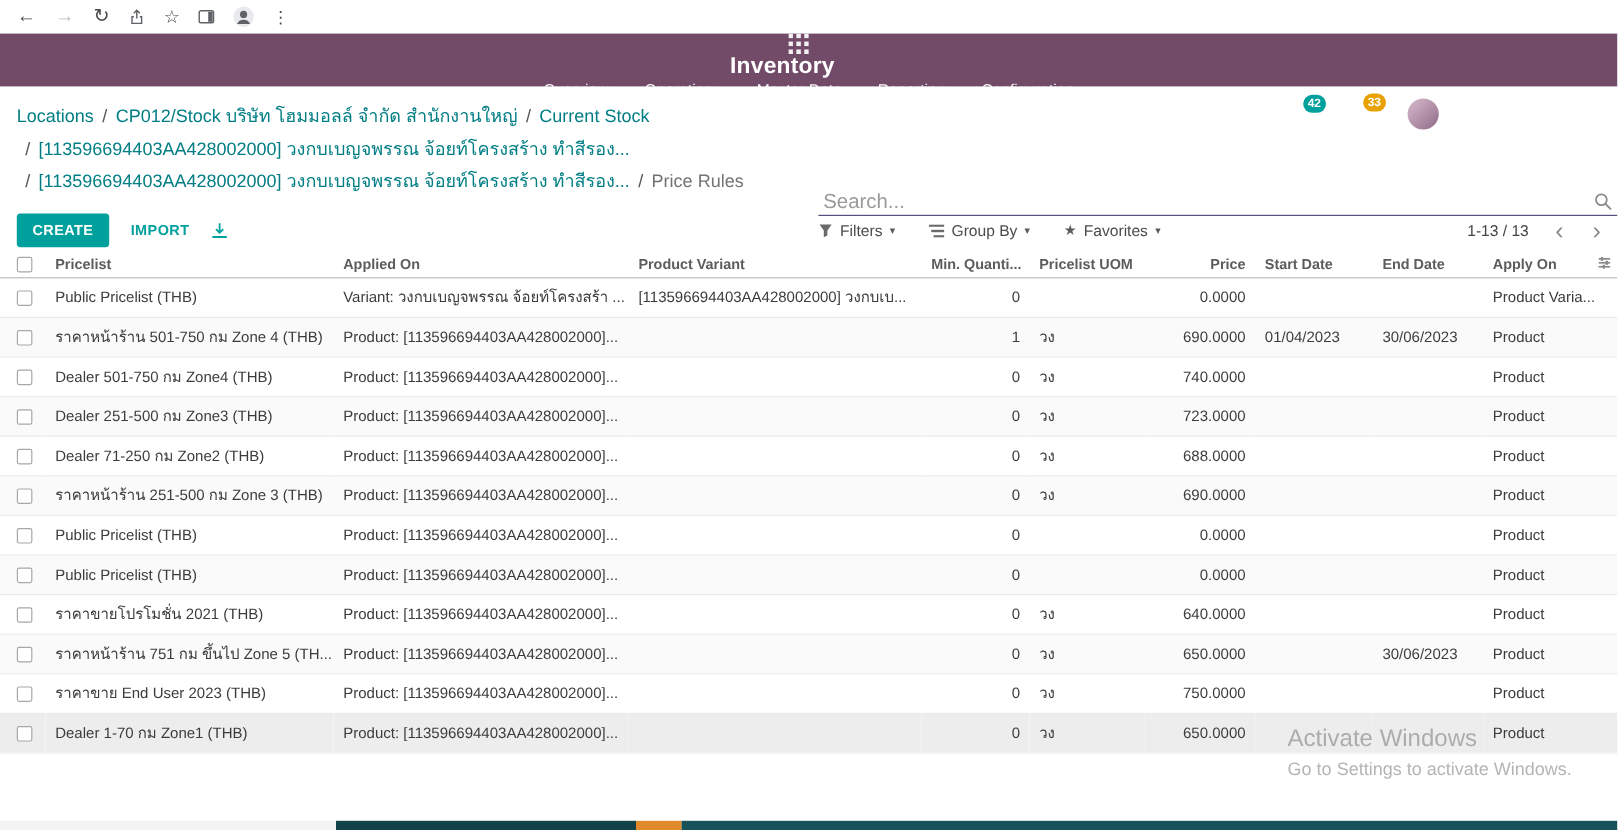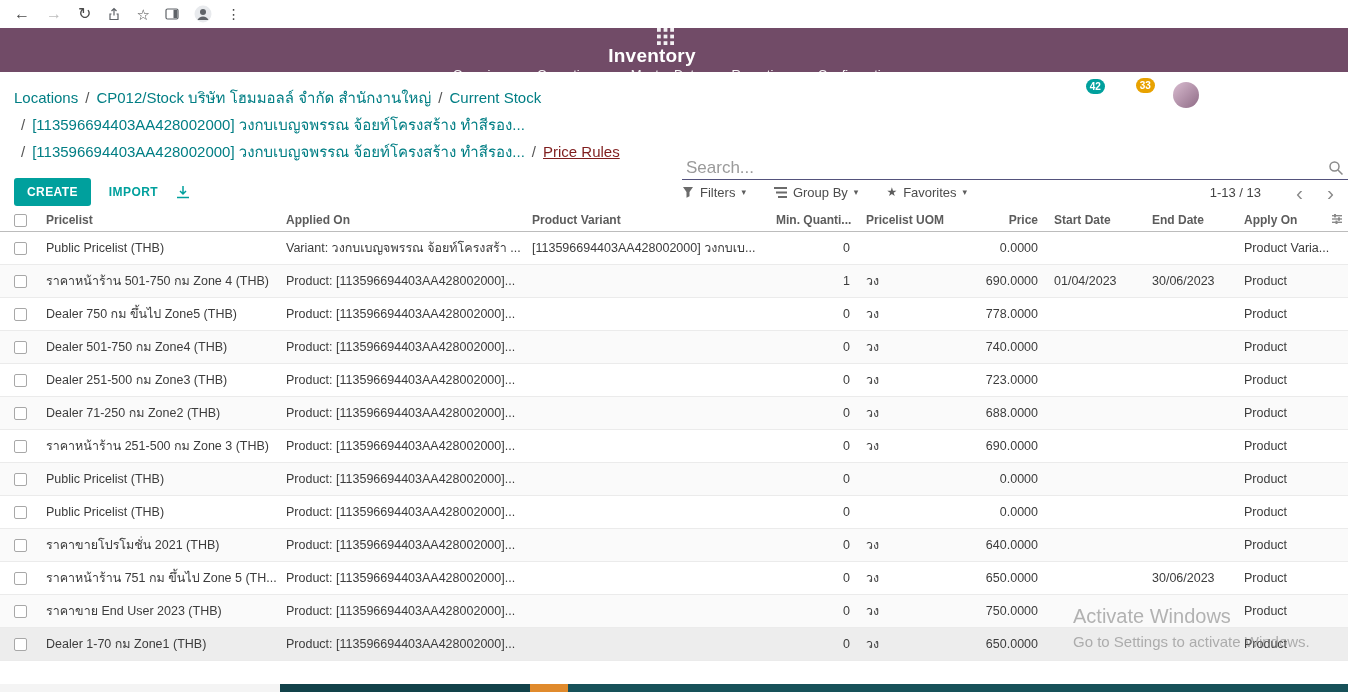--- a/index.html
+++ b/index.html
@@ -30,38 +30,38 @@
   .user-chip { display:flex; align-items:center; gap:8px; font-size:13px; cursor:pointer; white-space:nowrap; }
   .avatar { width:26px; height:26px; border-radius:50%; background:linear-gradient(135deg,#d9bcd0,#8f6b86); flex:0 0 auto; }
   .caret { font-size:9px; opacity:.9; }
 
   
   .content { position:relative; }
   .breadcrumb { padding:12px 0 6px 14px; width:695px; font-size:15px; line-height:27px; }
   .crumb { display:inline-block; }
   .bc-sep { color:#555; margin:0 7px; }
   .bc-link { color:#017E84; cursor:pointer; }
-  .bc-current { color:#7f1d1d;text-decoration:underline; }
+  .bc-current { color:#737373; }
 
   .search-bar { position:absolute; top:84px; right:0; width:666px; height:24px;
                 border-bottom:1px solid #53527C; display:flex; align-items:center; background:#fff; }
   .search-input { flex:1; border:none; outline:none; font-size:17px; color:#555; background:transparent; padding:0 4px; font-family:inherit; }
   .search-input::placeholder { color:#9a9a9a; }
   .magnifier { margin:0 4px; display:flex; cursor:pointer; }
 
   
   .controls { position:relative; height:42px; display:flex; align-items:center; padding:0 14px; }
   .btn-create { background:#00A09D; color:#fff; font-size:12px; font-weight:700; letter-spacing:.4px;
                 padding:7px 13px; border:none; border-radius:3px; cursor:pointer; font-family:inherit; }
   .btn-import { color:#00A09D; font-size:12px; font-weight:700; letter-spacing:.4px; margin-left:18px; cursor:pointer; background:none; border:none; font-family:inherit; }
   .export-btn { margin-left:18px; display:flex; cursor:pointer; background:none; border:none; }
   .view-controls { position:absolute; left:682px; display:flex; gap:28px; align-items:center; font-size:13px; color:#4c4c4c; }
   .vc-item { display:flex; align-items:center; gap:6px; cursor:pointer; white-space:nowrap; }
   .vc-star { font-size:12px; color:#5c5c5c; }
-  .pager { margin-left:auto; display:flex; align-items:center; gap:27px; color:#444; font-size:13px; }
+  .pager { margin-left:auto; display:flex; align-items:center; gap:14px; color:#444; font-size:13px; }
   .pager-chevrons { display:flex; gap:24px; margin-left:8px; }
   .pager-chev { font-size:21px; color:#8a8a8a; line-height:1; cursor:pointer; }
 
   
   table.list { width:1348px; border-collapse:collapse; table-layout:fixed; }
   th { font-size:12px; font-weight:700; color:#5c5c5c; text-align:left; padding:0 8px 4px;
        border-bottom:1px solid #bcbcbc; height:18px; overflow:hidden; white-space:nowrap; vertical-align:bottom; cursor:pointer; }
   th.num, td.num { text-align:right; }
   td { font-size:12.5px; color:#3c3c3c; padding:0 8px; height:33px; border-bottom:1px solid #ebebeb;
        white-space:nowrap; overflow:hidden; cursor:pointer; }
@@ -283,33 +283,20 @@
         <td class="num">1</td>
         <td>วง</td>
         <td class="num">690.0000</td>
         <td>01/04/2023</td>
         <td>30/06/2023</td>
         <td>Product</td>
         <td></td>
       </tr>
           <tr>
         <td class="cb-cell"><span class="cb"></span></td>
-        <td>Dealer 750 กม ขึ้นไป Zone5 (THB)</td>
-        <td>Product: [113596694403AA428002000]...</td>
-        <td></td>
-        <td class="num">0</td>
-        <td>วง</td>
-        <td class="num">778.0000</td>
-        <td></td>
-        <td></td>
-        <td>Product</td>
-        <td></td>
-      </tr>
-          <tr>
-        <td class="cb-cell"><span class="cb"></span></td>
         <td>Dealer 501-750 กม Zone4 (THB)</td>
         <td>Product: [113596694403AA428002000]...</td>
         <td></td>
         <td class="num">0</td>
         <td>วง</td>
         <td class="num">740.0000</td>
         <td></td>
         <td></td>
         <td>Product</td>
         <td></td>

